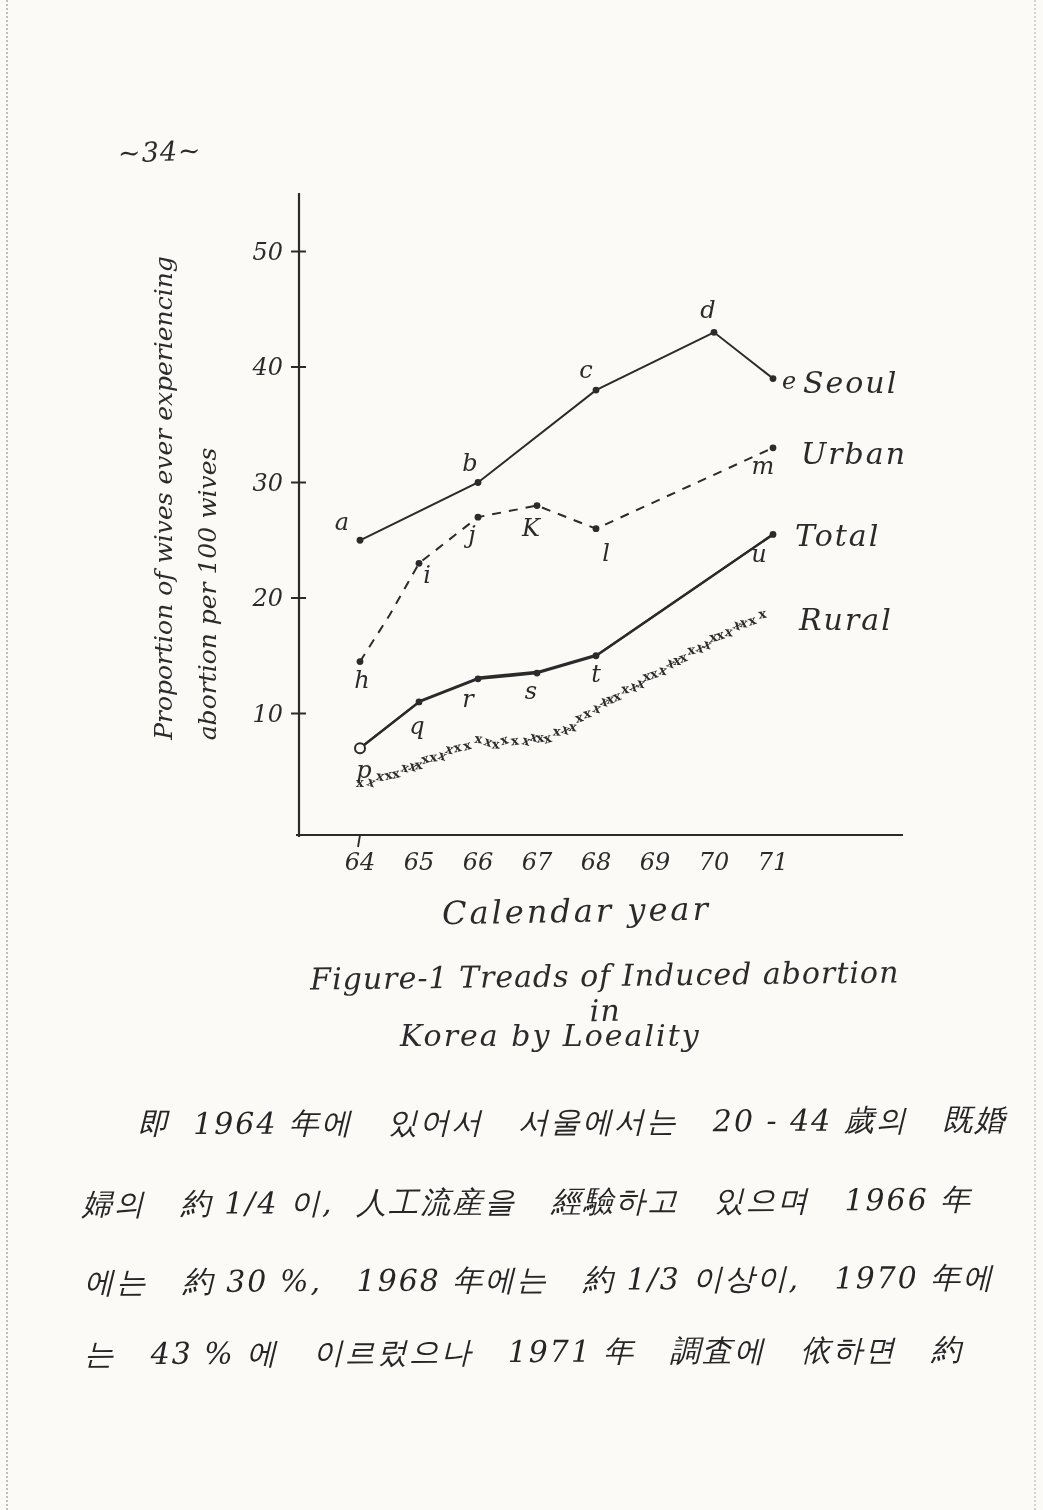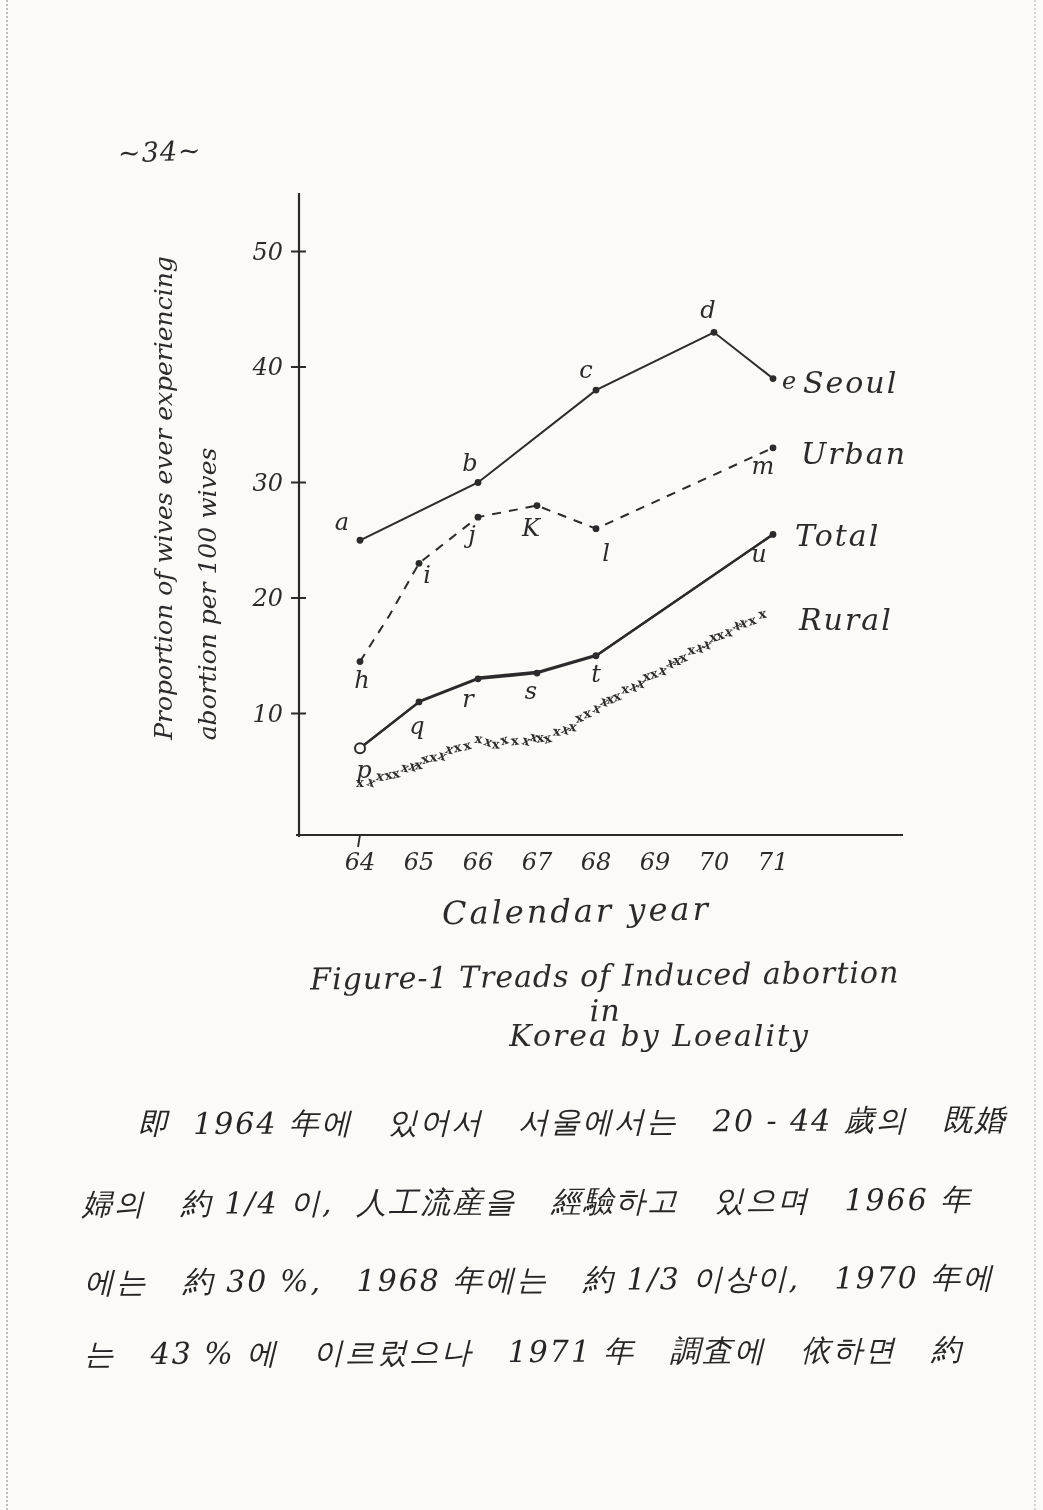--- a/index.html
+++ b/index.html
@@ -3,21 +3,21 @@
 <meta charset="utf-8">
 <style>
   html,body{margin:0;padding:0;}
   body{width:1043px;height:1510px;position:relative;background:#fbfaf6;overflow:hidden;
        font-family:"DejaVu Serif", serif;color:#2b2b2b;}
   .abs{position:absolute;}
   .hand{font-style:italic;letter-spacing:1px;}
   .page-number{left:118px;top:136px;font-size:27px;transform:rotate(-2deg);}
   .xaxis-title{left:442px;top:892px;font-size:32px;letter-spacing:3px;transform:rotate(-1deg);}
   .cap1{left:300px;top:958px;width:610px;text-align:center;font-size:30px;letter-spacing:1px;transform:rotate(-0.7deg);}
-  .cap2{left:400px;top:1018px;width:410px;text-align:right;font-size:30px;letter-spacing:2px;}
+  .cap2{left:400px;top:1018px;width:410px;text-align:left;font-size:30px;letter-spacing:2px;}
   .para{font-size:30px;letter-spacing:2px;white-space:pre;color:#262626;transform:rotate(-0.3deg);}
   .p1{left:138px;top:1102px;}
   .p2{left:82px;top:1182px;}
   .p3{left:84px;top:1260px;}
   .p4{left:84px;top:1332px;}
   .edge-l{left:6px;top:0;height:1510px;width:0;border-left:2px dotted rgba(40,40,40,.28);}
   .edge-r{left:1034px;top:0;height:1510px;width:0;border-left:2px dotted rgba(40,40,40,.18);}
   svg text{font-family:"DejaVu Serif", serif;}
 </style>
 </head>

